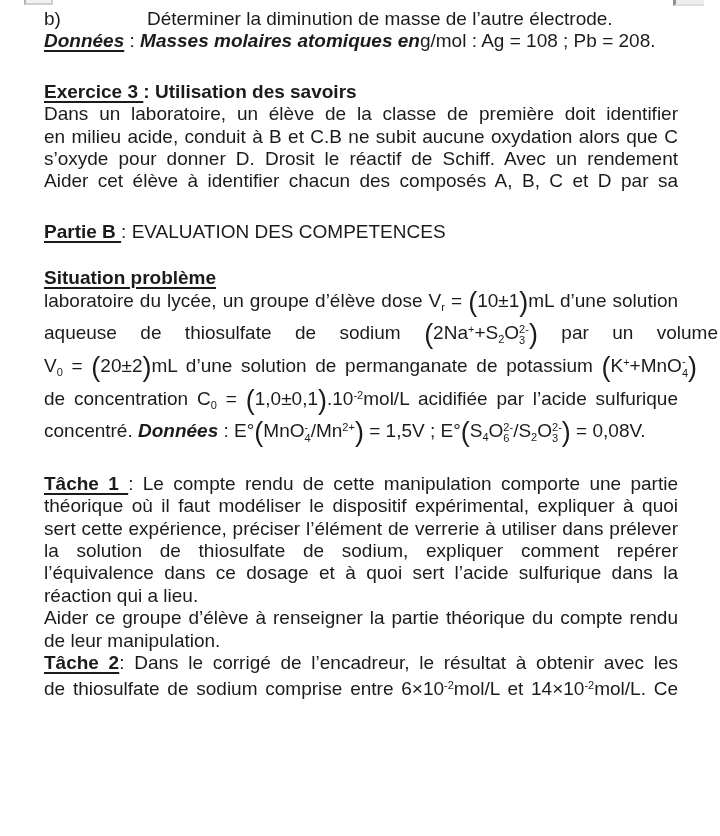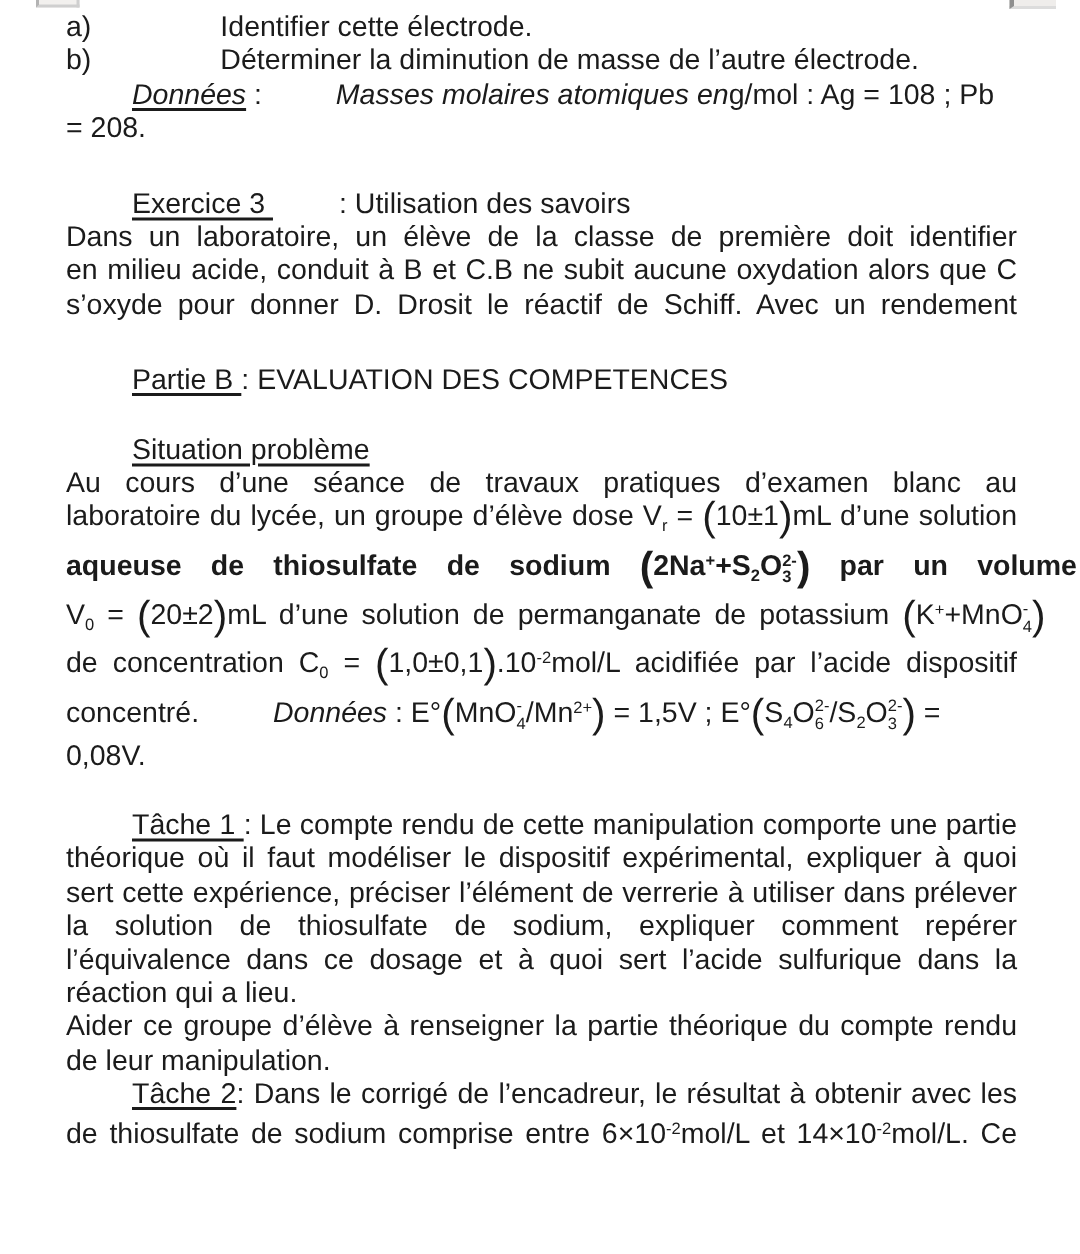--- a/index.html
+++ b/index.html
@@ -13,21 +13,21 @@
     background: #ffffff; color: #1b1b1b;
     font-family: "Liberation Sans", "DejaVu Sans", sans-serif;
     font-size: 19px; line-height: 22.4px;
   }
   .content { position: absolute; left: 44px; top: 8px; width: 634px; }
   section { margin: 0; padding: 0; }
   .mt28 { margin-top: 28px; }
   .mt24 { margin-top: 24px; }
   .ln { text-align: justify; text-align-last: justify; -moz-text-align-last: justify; text-justify: inter-word; }
   .ln.nj { text-align: left; text-align-last: auto; -moz-text-align-last: auto; }
-  .b { font-weight: 400; margin-left: 44px; }
+  .b { font-weight: 700; }
   .i { font-style: italic; }
   .u { text-decoration: underline; text-decoration-thickness: 1.8px; text-underline-offset: 3px; }
   .gap { display: inline-block; }
   .sp { font-size: .58em; vertical-align: .55em; }
   .sb { font-size: .58em; vertical-align: -.38em; }
   .stk { display: inline-block; font-size: .58em; line-height: 1.05; vertical-align: -.45em; text-align: left; }
   .stk-t, .stk-b { display: block; }
   .bp { font-size: 1.42em; line-height: 0; vertical-align: -.13em; }
   .artifact { position: absolute; top: 0; }
   .tl { left: 24px; width: 29px; height: 5px; background: #f2f0ee;
@@ -36,44 +36,43 @@
         border-left: 3px solid #8f8f8f; border-bottom: 2px solid #dcdcdc; }
 </style>
 </head>
 <body>
 
 <div class="page">
   <div class="artifact tl"></div>
   <div class="artifact tr"></div>
   <div class="content">
     <section>
-        <div class="ln nj"><span>a)</span><span class="gap" style="width: 86px;"></span><span>Identifier cette électrode.</span></div>
         <div class="ln nj"><span>b)</span><span class="gap" style="width: 86px;"></span><span>Déterminer la diminution de masse de l’autre électrode.</span></div>
         <div class="ln nj"><span class="b i u">Données</span><span> : </span><span class="b i">Masses molaires atomiques en</span><span>g/mol :  Ag = 108 ;  Pb = 208.</span></div>
       </section>
     <section class="mt28">
         <div class="ln nj"><span class="b u">Exercice 3 </span><span class="b">: Utilisation des savoirs</span></div>
       </section>
     <section>
         <div class="ln"><span>Dans un laboratoire, un élève de la classe de première doit identifier</span></div>
         <div class="ln"><span>en milieu acide, conduit à B et C.B ne subit aucune oxydation alors que C</span></div>
         <div class="ln"><span>s’oxyde pour donner D. Drosit le réactif de Schiff. Avec un rendement</span></div>
+        <div class="ln"><span>Aider cet élève à identifier chacun des composés A, B, C et D par sa</span></div>
       </section>
     <section class="mt28">
         <div class="ln nj"><span class="b u">Partie B </span><span>: EVALUATION DES COMPETENCES</span></div>
       </section>
     <section class="mt24">
         <div class="ln nj"><span class="b u">Situation problème</span></div>
       </section>
     <section>
-        <div class="ln"><span>Au cours d’une séance de travaux pratiques d’examen blanc au</span></div>
         <div class="ln"><span>laboratoire du lycée, un groupe d’élève dose V</span><span class="sb">r</span><span> = </span><span class="bp">(</span><span>10±1</span><span class="bp">)</span><span>mL d’une solution</span></div>
-        <div class="ln" style="width: 674px; font-weight: bold;"><span>aqueuse de thiosulfate de sodium </span><span class="bp">(</span><span>2Na</span><span class="sp">+</span><span>+S</span><span class="sb">2</span><span>O</span><span class="stk"><span class="stk-t">2-</span><span class="stk-b">3</span></span><span class="bp">)</span><span> par un volume</span></div>
+        <div class="ln" style="width: 674px;"><span>aqueuse de thiosulfate de sodium </span><span class="bp">(</span><span>2Na</span><span class="sp">+</span><span>+S</span><span class="sb">2</span><span>O</span><span class="stk"><span class="stk-t">2-</span><span class="stk-b">3</span></span><span class="bp">)</span><span> par un volume</span></div>
         <div class="ln" style="width: 653px;"><span>V</span><span class="sb">0</span><span> = </span><span class="bp">(</span><span>20±2</span><span class="bp">)</span><span>mL d’une solution de permanganate de potassium </span><span class="bp">(</span><span>K</span><span class="sp">+</span><span>+MnO</span><span class="stk"><span class="stk-t">-</span><span class="stk-b">4</span></span><span class="bp">)</span></div>
-        <div class="ln"><span>de concentration C</span><span class="sb">0</span><span> = </span><span class="bp">(</span><span>1,0±0,1</span><span class="bp">)</span><span>.10</span><span class="sp">-2</span><span>mol/L acidifiée par l’acide dispositif</span></div>
+        <div class="ln"><span>de concentration C</span><span class="sb">0</span><span> = </span><span class="bp">(</span><span>1,0±0,1</span><span class="bp">)</span><span>.10</span><span class="sp">-2</span><span>mol/L acidifiée par l’acide sulfurique</span></div>
         <div class="ln nj"><span>concentré. </span><span class="b i">Données</span><span> : E°</span><span class="bp">(</span><span>MnO</span><span class="stk"><span class="stk-t">-</span><span class="stk-b">4</span></span><span>/Mn</span><span class="sp">2+</span><span class="bp">)</span><span> = 1,5V ; E°</span><span class="bp">(</span><span>S</span><span class="sb">4</span><span>O</span><span class="stk"><span class="stk-t">2-</span><span class="stk-b">6</span></span><span>/S</span><span class="sb">2</span><span>O</span><span class="stk"><span class="stk-t">2-</span><span class="stk-b">3</span></span><span class="bp">)</span><span> = 0,08V.</span></div>
       </section>
     <section class="mt24">
         <div class="ln"><span class="b u">Tâche 1 </span><span>: Le compte rendu de cette manipulation comporte une partie</span></div>
         <div class="ln"><span>théorique où il faut modéliser le dispositif expérimental, expliquer à quoi</span></div>
         <div class="ln"><span>sert cette expérience, préciser l’élément de verrerie à utiliser dans prélever</span></div>
         <div class="ln"><span>la solution de thiosulfate de sodium, expliquer comment repérer</span></div>
         <div class="ln"><span>l’équivalence dans ce dosage et à quoi sert l’acide sulfurique dans la</span></div>
         <div class="ln nj"><span>réaction qui a lieu.</span></div>
         <div class="ln"><span>Aider ce groupe d’élève à renseigner la partie théorique du compte rendu</span></div>

